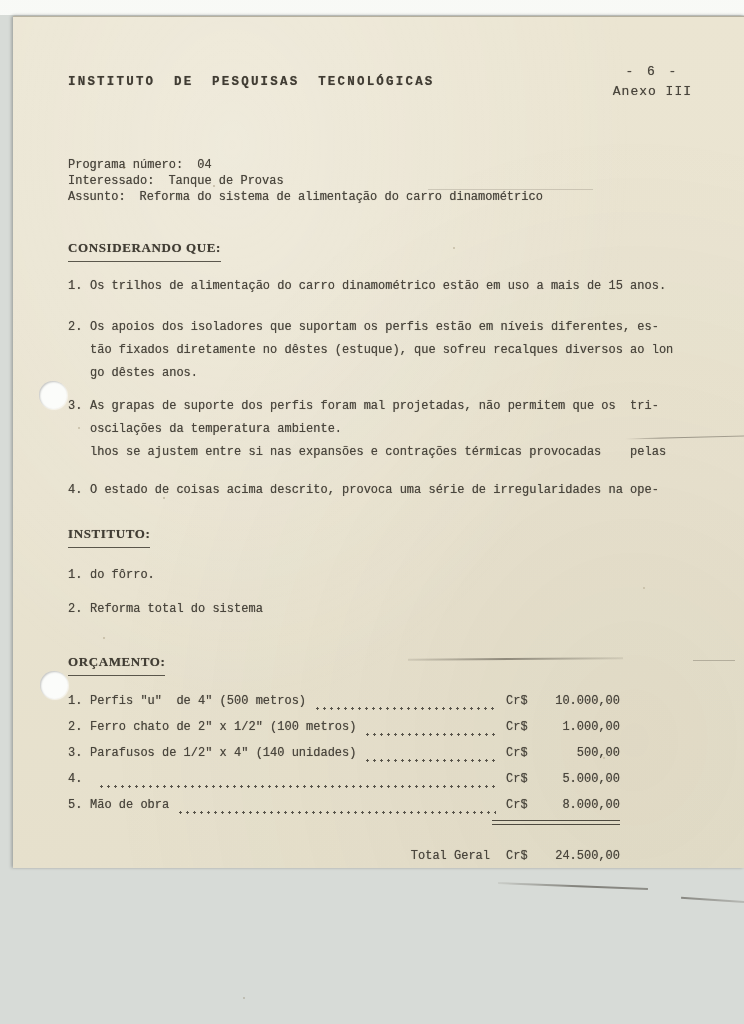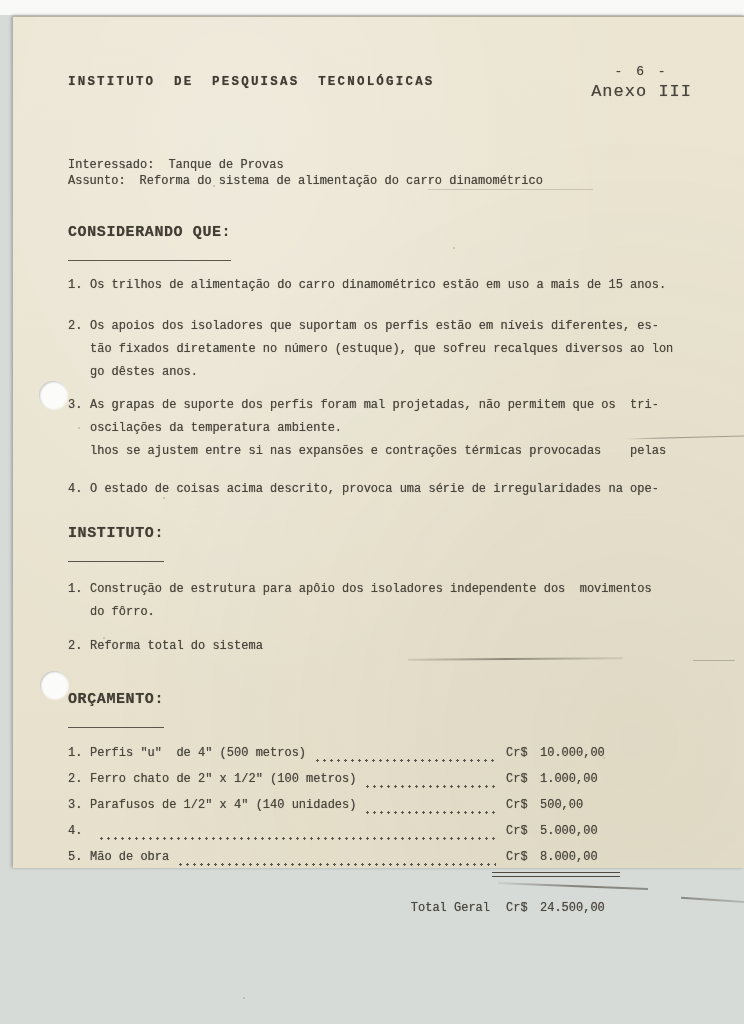--- a/index.html
+++ b/index.html
@@ -58,30 +58,30 @@
 
   .typed { text-shadow: 0 0 0.7px rgba(73,69,60,0.65); }
 
   .hdr { display: flex; justify-content: space-between; align-items: flex-start; }
   .inst {
     margin-top: 13px; font-size: 12.5px; font-weight: bold; color: #403c33;
     letter-spacing: 2.2px; word-spacing: 9px; white-space: pre;
   }
   .hdr-right { display: flex; flex-direction: column; align-items: center; margin-right: 4px; }
   .page-num { font-size: 13px; line-height: 20px; letter-spacing: 3px; white-space: pre; }
-  .annex { font-size: 17px; line-height: 20px; letter-spacing: 1px; white-space: pre; }
+  .annex { font-size: 13px; line-height: 20px; letter-spacing: 1px; white-space: pre; }
 
   .meta { margin-top: 55px; font-size: 12px; }
   .meta-row { line-height: 16px; white-space: pre; }
   .meta-label { margin-right: 14px; }
 
   .section-heading {
-    display: inline-block; font-size: 15px; font-weight: bold; color: #413d34;
+    display: inline-block; font-size: 13px; font-weight: bold; color: #413d34;
     line-height: 15px; letter-spacing: 0.6px;
-    border-bottom: 1.4px solid rgba(65,61,52,0.85); padding-bottom: 20px;
+    border-bottom: 1.4px solid rgba(65,61,52,0.85); padding-bottom: 6px; font-family: Liberation Serif, serif;
   }
   .sec-considerando { margin-top: 34px; }
   .sec-sugerimos   { margin-top: 23px; }
   .sec-orcamento   { margin-top: 32px; }
 
   .items { margin-top: 13px; font-size: 12px; }
   .item { display: flex; line-height: 23px; }
   .item .num { width: 22px; flex: 0 0 22px; }
   .item .itext { flex: 1; }
   .line { display: block; white-space: pre; }
@@ -94,21 +94,21 @@
   .budget { margin-top: 14px; width: 552px; font-size: 12px; }
   .brow { display: flex; align-items: baseline; line-height: 23px; margin-bottom: 3px; }
   .brow .num { width: 22px; flex: 0 0 22px; }
   .blabel { white-space: pre; }
   .leader {
     flex: 1; height: 3px; margin: 0 10px 3px 8px; align-self: flex-end;
     background-image: radial-gradient(circle, rgba(73,69,60,0.9) 1.05px, rgba(73,69,60,0) 1.3px);
     background-size: 7px 3px; background-repeat: repeat-x; background-position: left center;
   }
   .cur { width: 34px; flex: 0 0 34px; white-space: pre; }
-  .amt { width: 80px; flex: 0 0 80px; white-space: pre; }
+  .amt { width: 80px; flex: 0 0 80px; text-align: right; white-space: pre; }
   .total-rule {
     margin-left: auto; width: 128px; height: 5px; margin-top: 2px;
     border-top: 1.6px solid rgba(62,58,49,0.9); border-bottom: 1.6px solid rgba(62,58,49,0.9);
   }
   .trow { display: flex; align-items: baseline; line-height: 23px; margin-top: 20px; }
   .trow .spacer { flex: 1; }
   .total-label { margin-right: 16px; white-space: pre; }
 </style>
 </head>
 <body>
@@ -127,38 +127,39 @@
 
     <div class="hdr">
       <div class="inst">INSTITUTO DE PESQUISAS TECNOLÓGICAS</div>
       <div class="hdr-right">
         <div class="page-num">- 6 -</div>
         <div class="annex">Anexo III</div>
       </div>
     </div>
 
     <div class="meta">
+      <div class="meta-row"><span class="meta-label">Programa número:</span><span>04</span></div>
       <div class="meta-row"><span class="meta-label">Interessado:</span><span>Tanque de Provas</span></div>
       <div class="meta-row"><span class="meta-label">Assunto:</span><span>Reforma do sistema de alimentação do carro dinamométrico</span></div>
     </div>
 
     <div class="sec-considerando">
       <span class="section-heading">CONSIDERANDO QUE:</span>
       <div class="items">
         <div class="item i-c1">
           <span class="num">1.</span>
           <span class="itext">
             <span class="line">Os trilhos de alimentação do carro dinamométrico estão em uso a mais de 15 anos.</span>
           </span>
         </div>
         <div class="item i-c2">
           <span class="num">2.</span>
           <span class="itext">
             <span class="line">Os apoios dos isoladores que suportam os perfis estão em níveis diferentes, es-</span>
-            <span class="line">tão fixados diretamente no número (estuque), que sofreu recalques diversos ao lon</span>
+            <span class="line">tão fixados diretamente no dêstes (estuque), que sofreu recalques diversos ao lon</span>
             <span class="line">go dêstes anos.</span>
           </span>
         </div>
         <div class="item i-c3">
           <span class="num">3.</span>
           <span class="itext">
             <span class="line">As grapas de suporte dos perfis foram mal projetadas, não permitem que os  tri-</span>
             <span class="line">oscilações da temperatura ambiente.</span>
             <span class="line">lhos se ajustem entre si nas expansões e contrações térmicas provocadas    pelas</span>
           </span>
@@ -171,21 +172,20 @@
         </div>
       </div>
     </div>
 
     <div class="sec-sugerimos">
       <span class="section-heading">INSTITUTO:</span>
       <div class="items items-sug">
         <div class="item i-s1">
           <span class="num">1.</span>
           <span class="itext">
-            <span class="line">Construção de estrutura para apôio dos isoladores independente dos  movimentos</span>
             <span class="line">do fôrro.</span>
           </span>
         </div>
         <div class="item">
           <span class="num">2.</span>
           <span class="itext">
             <span class="line">Reforma total do sistema</span>
           </span>
         </div>
       </div>

